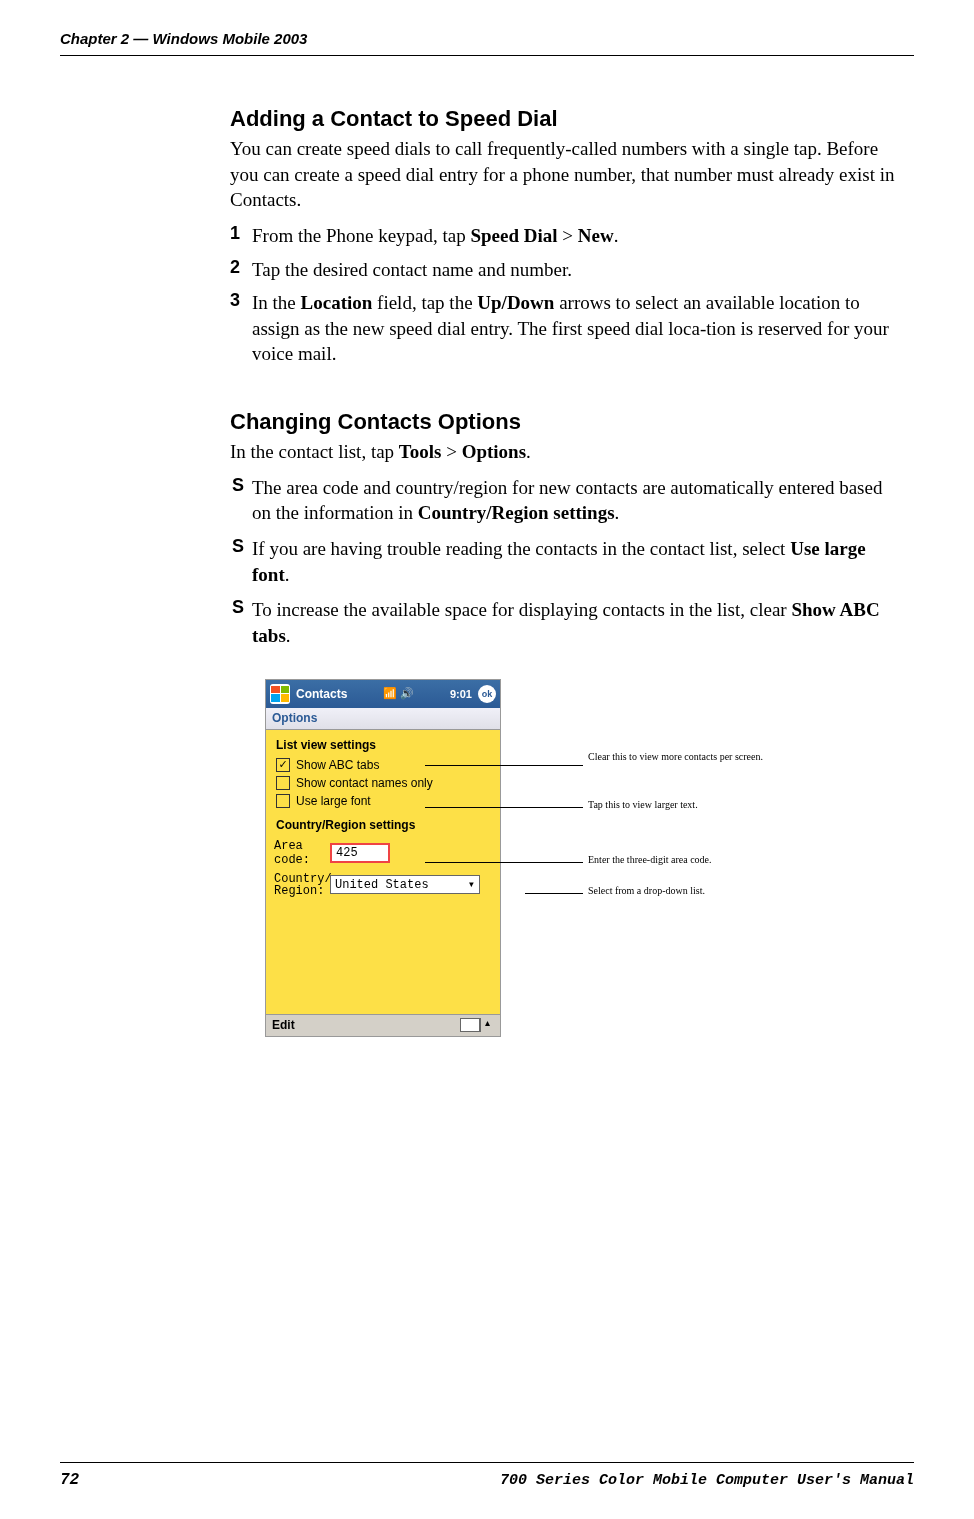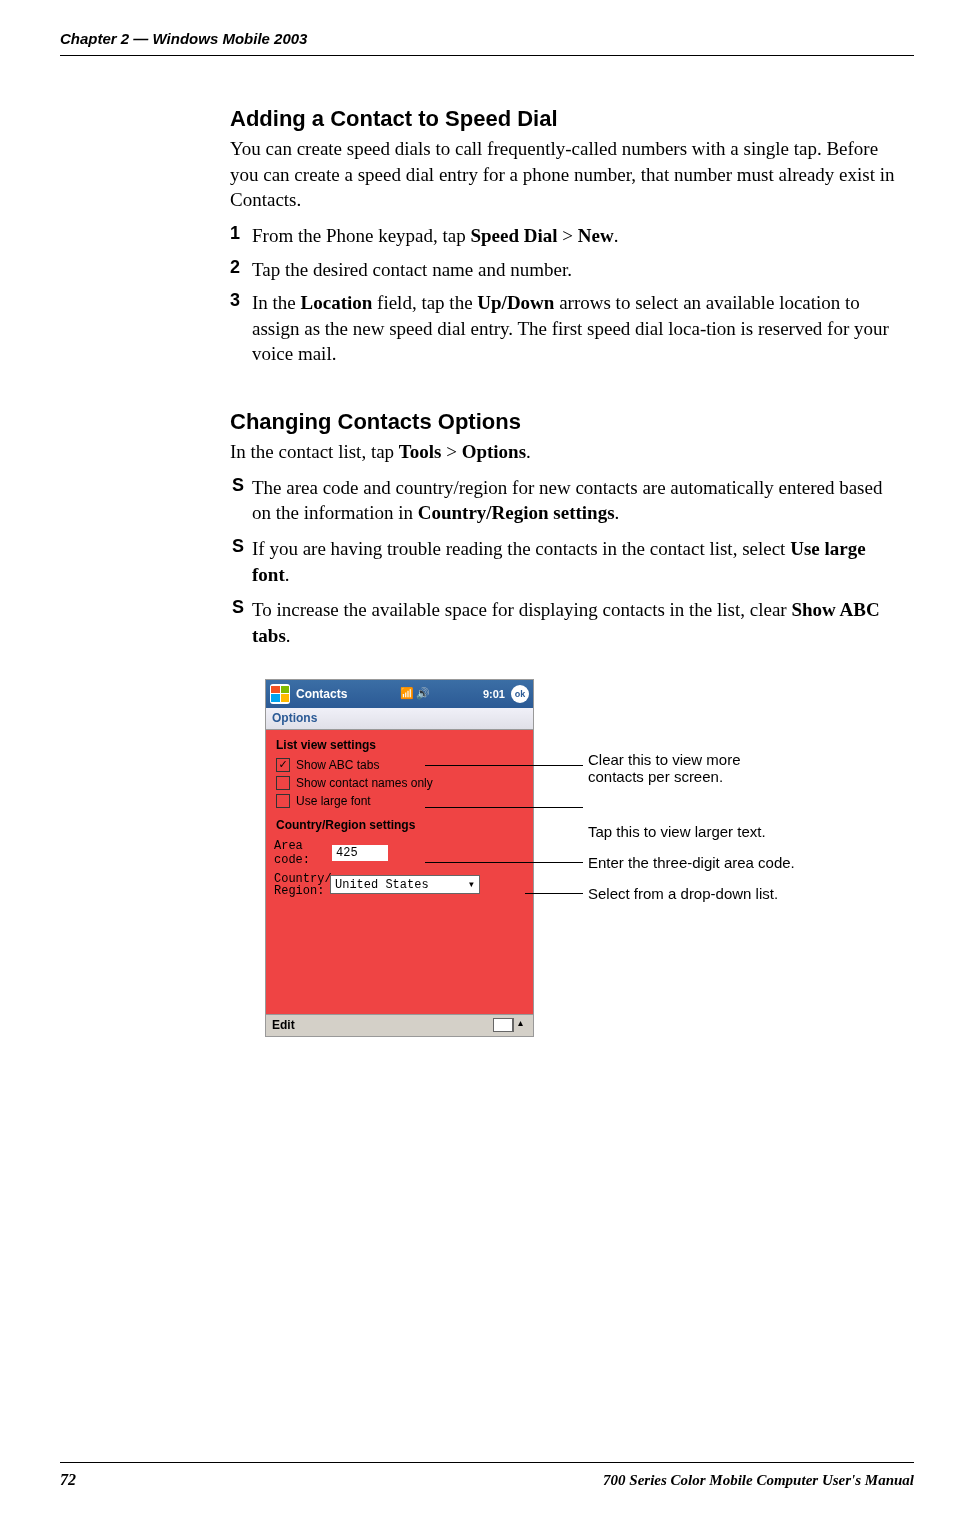--- a/index.html
+++ b/index.html
@@ -84,25 +84,25 @@
     }
     .section-gap {
       margin-top: 42px;
     }
     .screenshot-container {
       position: relative;
       margin-top: 30px;
     }
     .pda-screenshot {
       position: relative;
-      width: 269px;
+      width: 236px;
       height: 358px;
       border: 1px solid #999;
       margin-left: 35px;
-      background: #ef4444;
+      background: #fde047;
     }
     .pda-header {
       height: 28px;
       background: linear-gradient(to bottom, #3b6ea5, #2b5a95);
       display: flex;
       align-items: center;
       padding: 0 4px;
       color: #fff;
       font-family: Arial, sans-serif;
       font-size: 12px;
@@ -221,37 +221,37 @@
     }
     .pda-arrow {
       width: 14px;
       height: 14px;
       border-left: 1px solid #666;
       font-size: 9px;
       text-align: center;
     }
     .annotation {
       position: absolute;
-      font-family: Liberation Sans, sans-serif;
-      font-size: 15px;
+      font-family: Liberation Serif, serif;
+      font-size: 10px;
       line-height: 1.15;
     }
     .arrow-line {
       position: absolute;
       border-top: 1px solid #000;
     }
     .footer {
       position: absolute;
       bottom: 30px;
       left: 60px;
       right: 60px;
       display: flex;
       justify-content: space-between;
       align-items: flex-end;
-      font-family: Liberation Serif, serif;
+      font-family: Liberation Mono, monospace;
       font-weight: bold;
       font-style: italic;
       font-size: 15px;
       padding-top: 8px;
       border-top: 1px solid #000;
     }
     .page-num {
       font-size: 16px;
     }
     .windows-flag {
@@ -381,21 +381,21 @@
         <span>Edit</span>
         <div class="pda-keyboard"></div>
         <div class="pda-arrow"><span>▴</span></div>
       </div>
     </div>
 
     <div class="arrow-line" style="left:195px;top:86px;width:158px;"></div>
     <div class="annotation" style="left:358px;top:72px;width:190px;"><span>Clear this to view more contacts per screen.</span></div>
 
     <div class="arrow-line" style="left:195px;top:128px;width:158px;"></div>
-    <div class="annotation" style="left:358px;top:120px;margin-top:24px;"><span>Tap this to view larger text.</span></div>
+    <div class="annotation" style="left:358px;top:120px;"><span>Tap this to view larger text.</span></div>
 
     <div class="arrow-line" style="left:195px;top:183px;width:158px;"></div>
     <div class="annotation" style="left:358px;top:175px;"><span>Enter the three-digit area code.</span></div>
 
     <div class="arrow-line" style="left:295px;top:214px;width:58px;"></div>
     <div class="annotation" style="left:358px;top:206px;"><span>Select from a drop-down list.</span></div>
   </div>
 
 </div>
 

